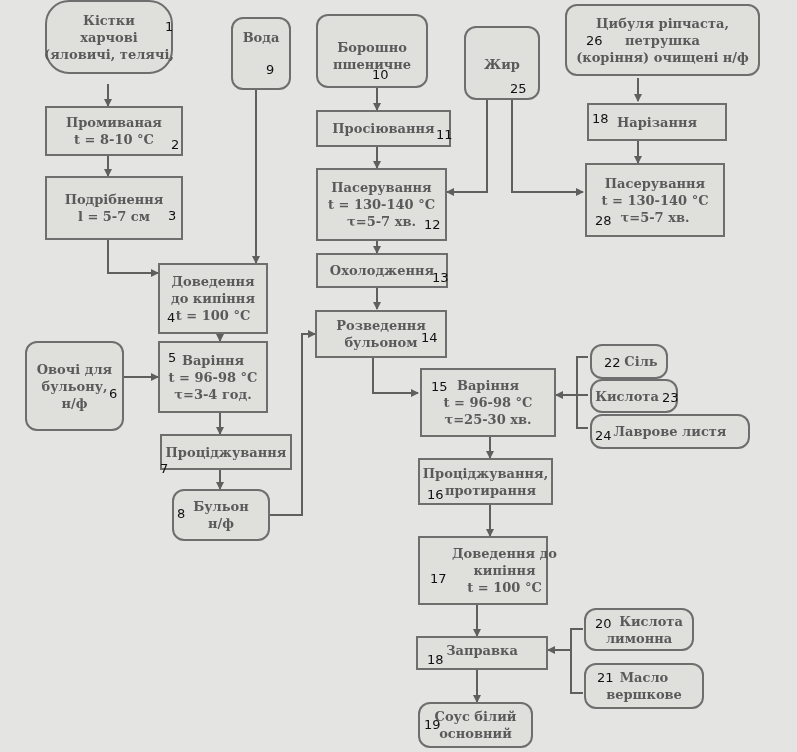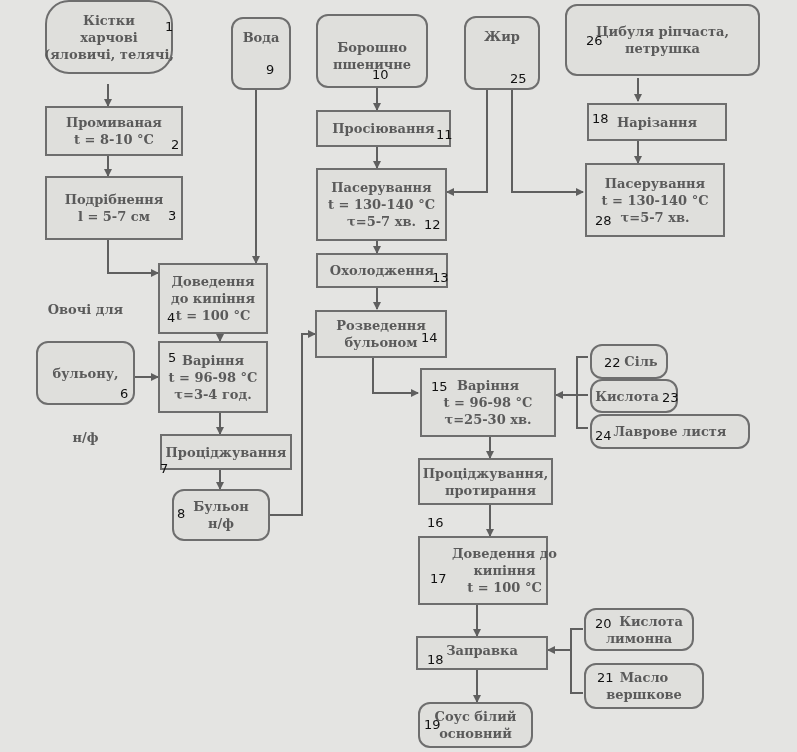--- a/index.html
+++ b/index.html
@@ -81,21 +81,21 @@
   <span class="num" style="left:33px;top:42px;">9</span>
 </div>
 
 <div class="node" style="left:158px;top:263px;width:110px;height:71px;">
   <span class="ln">Доведення</span>
   <span class="ln">до кипіння</span>
   <span class="ln">t = 100 °C</span>
   <span class="num" style="left:7px;top:44px;">4</span>
 </div>
 
-<div class="node rounded" style="left:36px;top:341px;width:99px;height:64px;gap:47px;">
+<div class="node rounded" style="left:25px;top:341px;width:99px;height:90px;">
   <span class="ln">Овочі для</span>
   <span class="ln">бульону,</span>
   <span class="ln">н/ф</span>
   <span class="num" style="left:82px;top:42px;">6</span>
 </div>
 
 <div class="node" style="left:158px;top:341px;width:110px;height:72px;">
   <span class="ln">Варіння</span>
   <span class="ln">t = 96-98 °C</span>
   <span class="ln">τ=3-4 год.</span>
@@ -124,21 +124,21 @@
   <span class="num" style="left:118px;top:14px;">11</span>
 </div>
 
 <div class="node" style="left:316px;top:168px;width:131px;height:73px;">
   <span class="ln">Пасерування</span>
   <span class="ln">t = 130-140 °C</span>
   <span class="ln">τ=5-7 хв.</span>
   <span class="num" style="left:106px;top:46px;">12</span>
 </div>
 
-<div class="node rounded" style="left:464px;top:16px;width:76px;height:74px;justify-content:flex-start;padding-top:10px;">
+<div class="node rounded" style="left:464px;top:26px;width:76px;height:74px;justify-content:flex-start;padding-top:28px;">
   <span class="ln">Жир</span>
   <span class="num" style="left:44px;top:52px;">25</span>
 </div>
 
 <div class="node" style="left:316px;top:253px;width:132px;height:35px;">
   <span class="ln">Охолодження</span>
   <span class="num" style="left:114px;top:14px;">13</span>
 </div>
 
 <div class="node" style="left:315px;top:310px;width:132px;height:48px;">
@@ -163,21 +163,21 @@
   <span class="num" style="left:70px;top:8px;">23</span>
 </div>
 <div class="node rounded" style="left:590px;top:414px;width:160px;height:35px;">
   <span class="ln">Лаврове листя</span>
   <span class="num" style="left:3px;top:11px;">24</span>
 </div>
 
 <div class="node" style="left:418px;top:458px;width:135px;height:47px;">
   <span class="ln">Проціджування,</span>
   <span class="ln" style="margin-left:10px;">протирання</span>
-  <span class="num" style="left:7px;top:26px;margin-top:28px;">16</span>
+  <span class="num" style="left:7px;top:26px;">16</span>
 </div>
 
 <div class="node" style="left:418px;top:536px;width:130px;height:69px;padding-left:43px;">
   <span class="ln">Доведення до</span>
   <span class="ln">кипіння</span>
   <span class="ln">t = 100 °C</span>
   <span class="num" style="left:10px;top:32px;">17</span>
 </div>
 
 <div class="node" style="left:416px;top:636px;width:132px;height:34px;">
@@ -199,20 +199,21 @@
 
 <div class="node rounded" style="left:418px;top:702px;width:115px;height:46px;">
   <span class="ln">Соус білий</span>
   <span class="ln">основний</span>
   <span class="num" style="left:4px;top:12px;">19</span>
 </div>
 
 <div class="node rounded" style="left:565px;top:4px;width:195px;height:72px;align-items:center;">
   <span class="ln">Цибуля ріпчаста,</span>
   <span class="ln">петрушка</span>
+  <span class="ln">(коріння) очищені н/ф</span>
   <span class="num" style="left:19px;top:26px;">26</span>
 </div>
 
 <div class="node" style="left:587px;top:103px;width:140px;height:38px;">
   <span class="ln">Нарізання</span>
   <span class="num" style="left:3px;top:5px;">18</span>
 </div>
 
 <div class="node" style="left:585px;top:163px;width:140px;height:74px;">
   <span class="ln">Пасерування</span>

